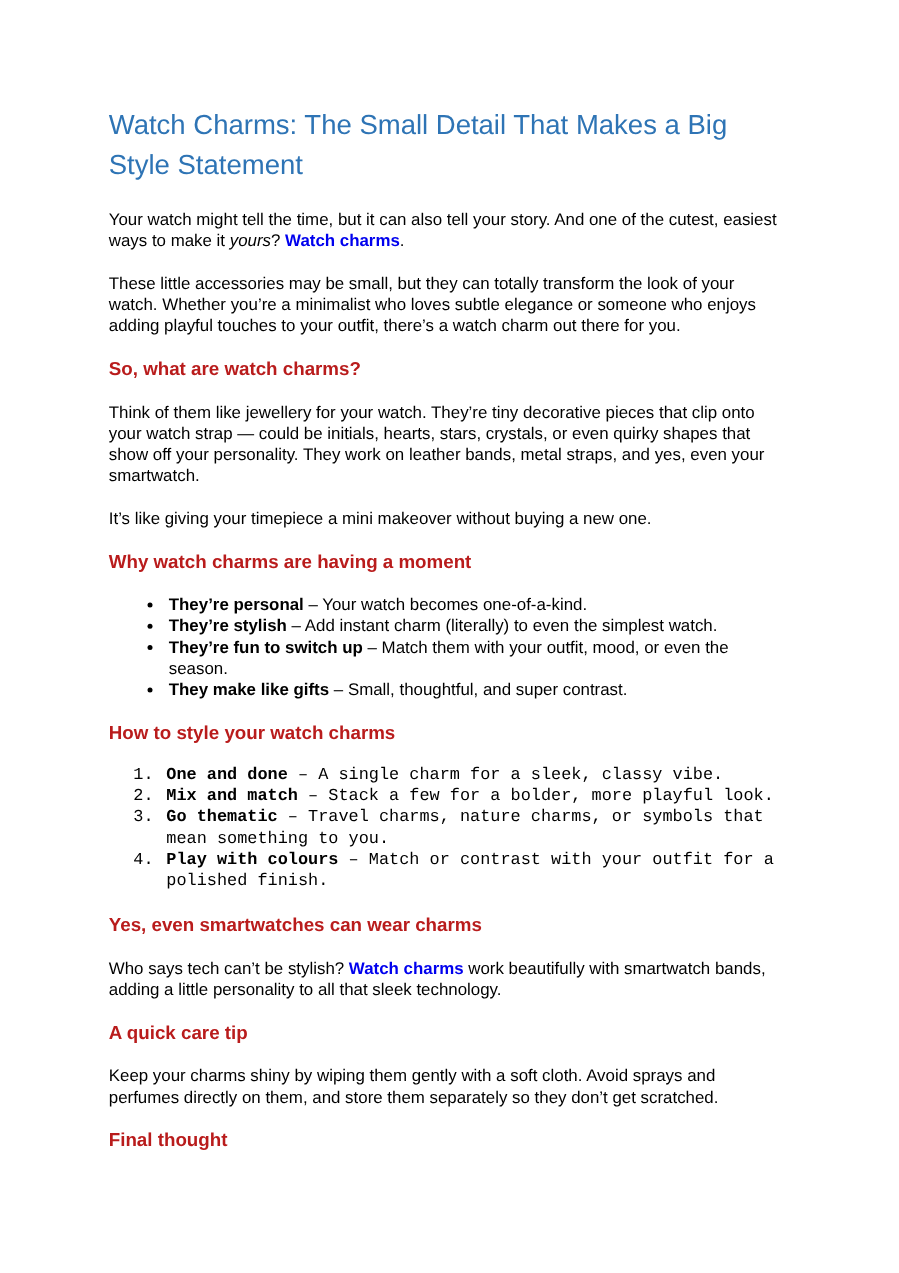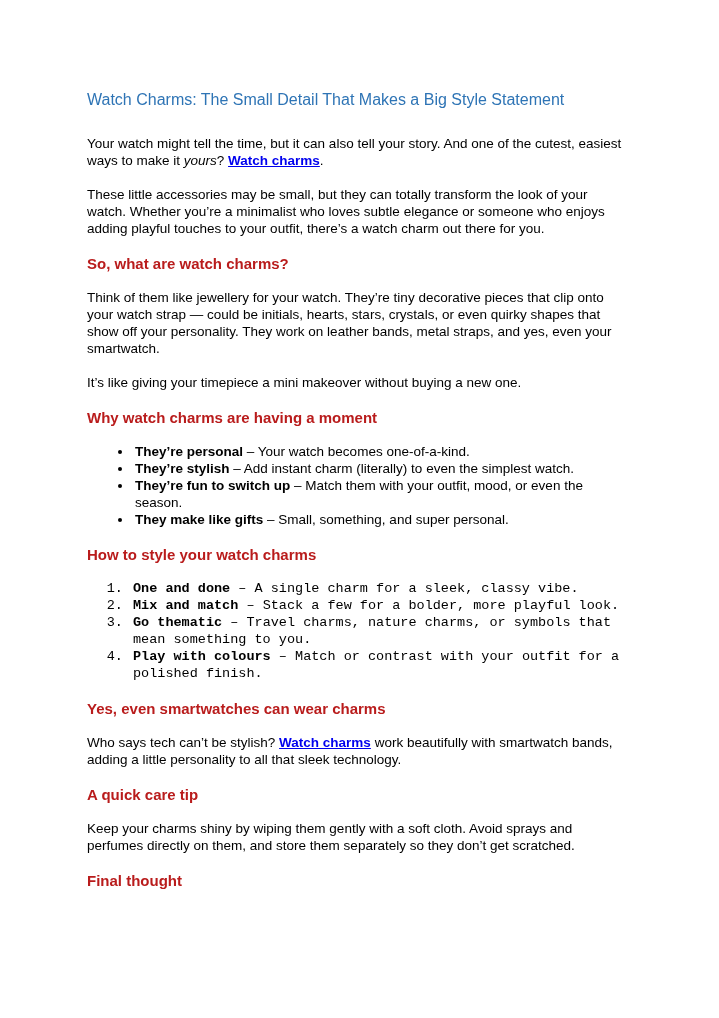--- a/index.html
+++ b/index.html
@@ -16,21 +16,21 @@
   }
   .page {
     box-sizing: border-box;
     width: 719px;
     height: 1018px;
     padding: 84px 89px 40px 87px;
     background: #ffffff;
     overflow: hidden;
   }
   .doc-title {
-    font-size: 16px;
+    font-size: 22px;
     line-height: 32px;
     font-weight: 400;
     color: #2E74B5;
     margin: 0 0 19px 0;
   }
   p {
     font-size: 13.5px;
     line-height: 17px;
     margin: 0 0 17px 0;
   }
@@ -45,21 +45,20 @@
     font-size: 13.5px;
     line-height: 17px;
     margin: 0 0 17px 0;
   }
   ul { padding-left: 46px; }
   ol { padding-left: 44px; font-family: Liberation Mono, monospace; }
   li { padding-left: 2px; }
   a.doclink {
     color: #0000EE;
     font-weight: 700;
-    text-decoration: underline;
     cursor: pointer;
   }
   .it { font-style: italic; }
   b { font-weight: 700; }
 </style>
 </head>
 <body>
 
 <div class="page">
 
@@ -71,21 +70,21 @@
 
   <h2>So, what are watch charms?</h2>
   <p>Think of them like jewellery for your watch. They’re tiny decorative pieces that clip onto your watch strap — could be initials, hearts, stars, crystals, or even quirky shapes that show off your personality. They work on leather bands, metal straps, and yes, even your smartwatch.</p>
   <p>It’s like giving your timepiece a mini makeover without buying a new one.</p>
 
   <h2>Why watch charms are having a moment</h2>
   <ul>
     <li><b>They’re personal</b><span> – Your watch becomes one-of-a-kind.</span></li>
     <li><b>They’re stylish</b><span> – Add instant charm (literally) to even the simplest watch.</span></li>
     <li><b>They’re fun to switch up</b><span> – Match them with your outfit, mood, or even the season.</span></li>
-    <li><b>They make like gifts</b><span> – Small, something, and super personal.</span></li>
+    <li><b>They make like gifts</b><span> – Small, thoughtful, and super contrast.</span></li>
   </ul>
 
   <h2>How to style your watch charms</h2>
   <ol>
     <li><b>One and done</b><span> – A single charm for a sleek, classy vibe.</span></li>
     <li><b>Mix and match</b><span> – Stack a few for a bolder, more playful look.</span></li>
     <li><b>Go thematic</b><span> – Travel charms, nature charms, or symbols that mean something to you.</span></li>
     <li><b>Play with colours</b><span> – Match or contrast with your outfit for a polished finish.</span></li>
   </ol>
 

